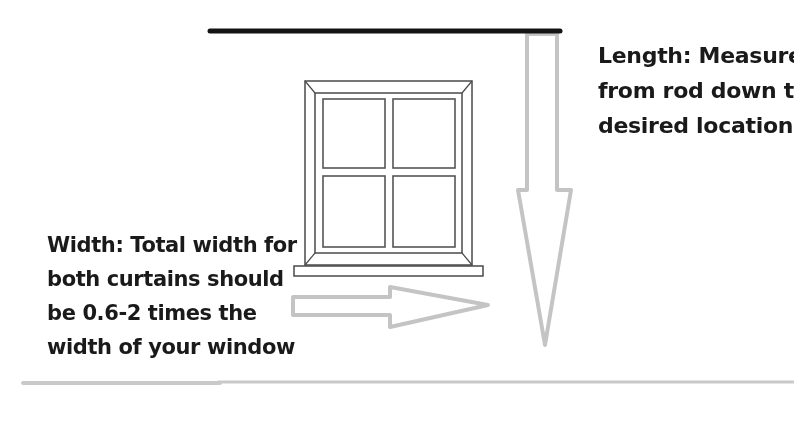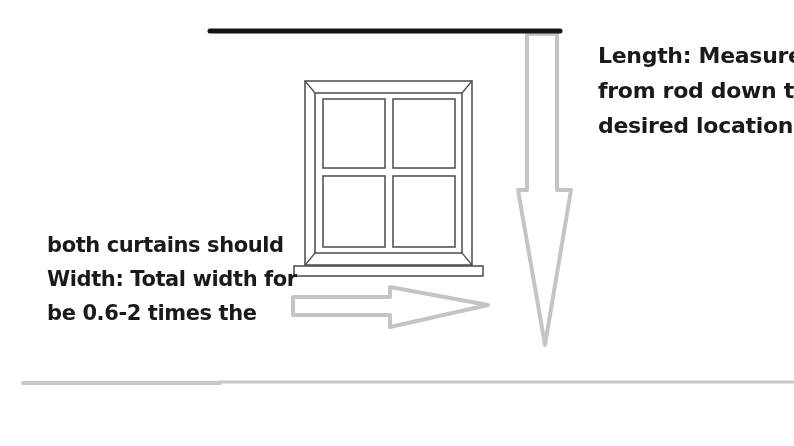--- a/index.html
+++ b/index.html
@@ -74,18 +74,19 @@
     <line class="floor" x1="218" y1="382" x2="794" y2="382" stroke-width="3"></line>
   </svg>
 
   <div class="label label-length">
     <div>Length: Measure</div>
     <div>from rod down to</div>
     <div>desired location</div>
   </div>
 
   <div class="label label-width">
+    <div>Width: Total width for</div>
     <div>both curtains should</div>
-    <div>Width: Total width for</div>
     <div>be 0.6-2 times the</div>
+    <div>width of your window</div>
   </div>
 
 </div>
 
 </body></html>

